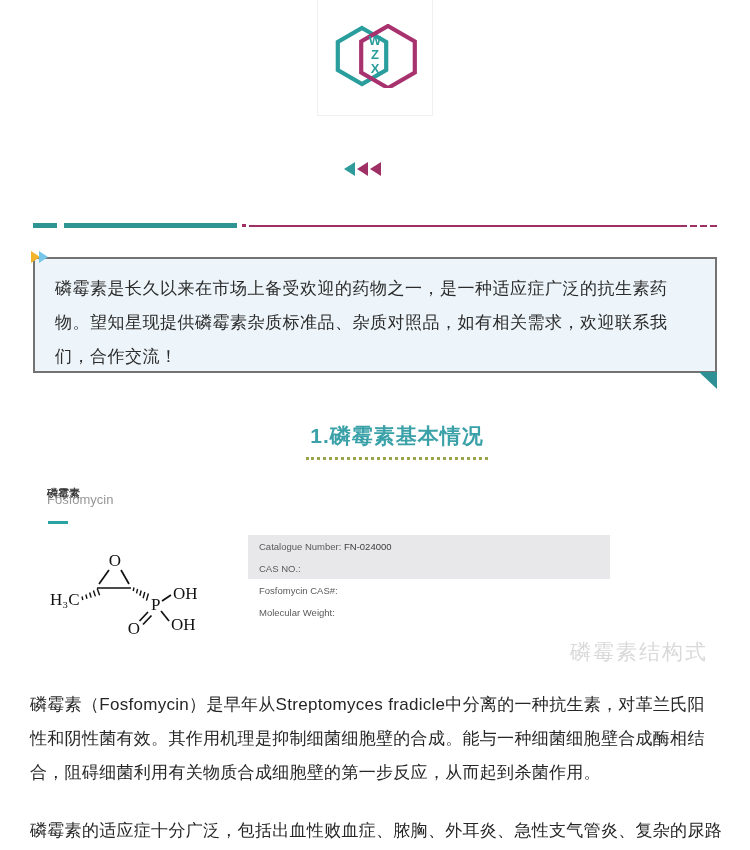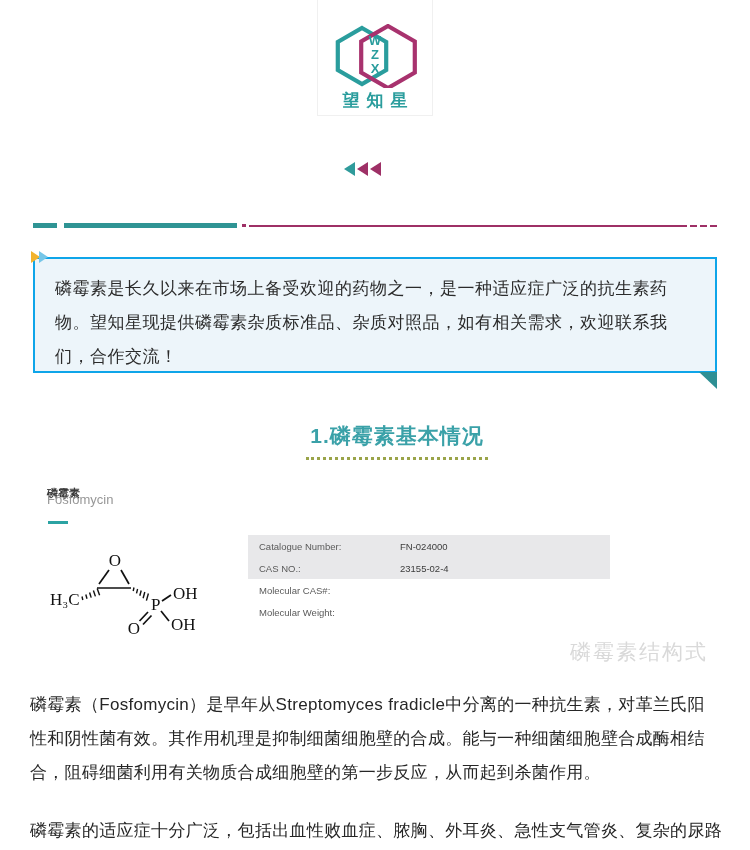--- a/index.html
+++ b/index.html
@@ -32,21 +32,21 @@
   .divider-dot  { position: absolute; left: 242px; top: 224px; width: 4px; height: 3px; background: #9e3066; }
   .divider-line { position: absolute; left: 249px; top: 225px; width: 438px; height: 2px; background: #9e3066; }
   .divider-dash {
     position: absolute; left: 690px; top: 225px; width: 27px; height: 2px;
     background: repeating-linear-gradient(90deg, #9e3066 0 7px, transparent 7px 10px);
   }
 
   
   .intro-box {
     position: absolute; left: 33px; top: 257px; width: 684px; height: 116px;
-    background: #edf5fa; border: 2px solid #0ea5e9;
+    background: #edf5fa; border: 2px solid #737373;
     padding: 13px 22px 0 20px;
     font-size: 17px; line-height: 34px; color: #2b2b2b; font-weight: 500;
     letter-spacing: 0.5px;
   }
   .intro-arrow { position: absolute; width: 0; height: 0;
     border-top: 6px solid transparent; border-bottom: 6px solid transparent; }
   .intro-arrow.yellow { left: -4px; top: -8px; border-left: 9px solid #f2b32d; }
   .intro-arrow.blue   { left: 4px;  top: -8px; border-left: 9px solid #76c6e8; }
   .intro-corner {
     position: absolute; right: -2px; bottom: -18px; width: 18px; height: 17px;
@@ -62,24 +62,24 @@
   }
 
   
   .product-card { position: absolute; left: 30px; top: 468px; width: 690px; height: 202px; background: #fff; }
   .card-title { position: absolute; left: 17px; top: 18px; font-size: 11px; font-weight: bold; color: #3a3a3a; }
   .card-subtitle { position: absolute; left: 17px; top: 24px; font-size: 13px; color: #979797; }
   .card-underline { position: absolute; left: 18px; top: 53px; width: 20px; height: 3px; background: #2ba3a3; }
   .structure-svg { position: absolute; left: 8px; top: 62px; }
 
   .spec-table { position: absolute; left: 218px; top: 67px; width: 362px; }
-  .spec-row { display: flex; align-items: center; height: 22px; background: #ffffff; gap: 34px; }
+  .spec-row { display: flex; align-items: center; height: 22px; background: #ffffff; }
   .spec-row.alt { background: #e8e8ea; }
   .spec-label { width: 96px; padding-left: 11px; font-size: 9.5px; color: #5a5a5a; }
-  .spec-value { flex: 1; font-size: 9.5px; color: #3c3c3c; margin-left: 22px; }
+  .spec-value { flex: 1; font-size: 9.5px; color: #3c3c3c; }
 
   .watermark {
     position: absolute; right: 12px; top: 170px;
     font-size: 21px; color: #d9d9d9; letter-spacing: 2px;
   }
 
   
   .body-para {
     position: absolute; left: 30px; width: 692px;
     font-size: 17px; line-height: 34px; color: #262626; font-weight: 500;
@@ -98,21 +98,20 @@
 <div class="logo-box">
   <svg width="107" height="64" viewBox="0 0 107 64">
 
     <polygon points="40,4 64.2,18 64.2,46 40,60 15.8,46 15.8,18" fill="none" stroke="#2a9d9d" stroke-width="4.2"></polygon>
 
     <polygon points="66,2 92.8,17.5 92.8,48.5 66,64 39.2,48.5 39.2,17.5" fill="none" stroke="#a8326e" stroke-width="4.2"></polygon>
     <text x="53" y="21" text-anchor="middle" font-size="13" font-weight="bold" fill="#2a9d9d" font-family="Liberation Sans, sans-serif">W</text>
     <text x="53" y="35" text-anchor="middle" font-size="13" font-weight="bold" fill="#2a9d9d" font-family="Liberation Sans, sans-serif">Z</text>
     <text x="53" y="49" text-anchor="middle" font-size="13" font-weight="bold" fill="#2a9d9d" font-family="Liberation Sans, sans-serif">X</text>
   </svg>
-  <div class="logo-name">望知星</div>
 </div>
 
 <div class="tri-row">
   <div class="tri-left"></div>
   <div class="tri-left magenta"></div>
   <div class="tri-left magenta"></div>
 </div>
 
 <div class="divider-seg1"></div>
 <div class="divider-seg2"></div>
@@ -171,24 +170,23 @@
     <text class="chem-text" x="133" y="100" font-size="17">OH</text>
   </svg>
 
   <div class="spec-table">
     <div class="spec-row alt">
       <div class="spec-label">Catalogue Number:</div>
       <div class="spec-value">FN-024000</div>
     </div>
     <div class="spec-row alt">
       <div class="spec-label">CAS NO.:</div>
-      <div class="spec-value">23155-02-4</div>
     </div>
     <div class="spec-row">
-      <div class="spec-label">Molecular CAS#:</div>
+      <div class="spec-label">Fosfomycin CAS#:</div>
       <div class="spec-value"></div>
     </div>
     <div class="spec-row">
       <div class="spec-label">Molecular Weight:</div>
     </div>
   </div>
 
   <div class="watermark">磷霉素结构式</div>
 </div>
 

